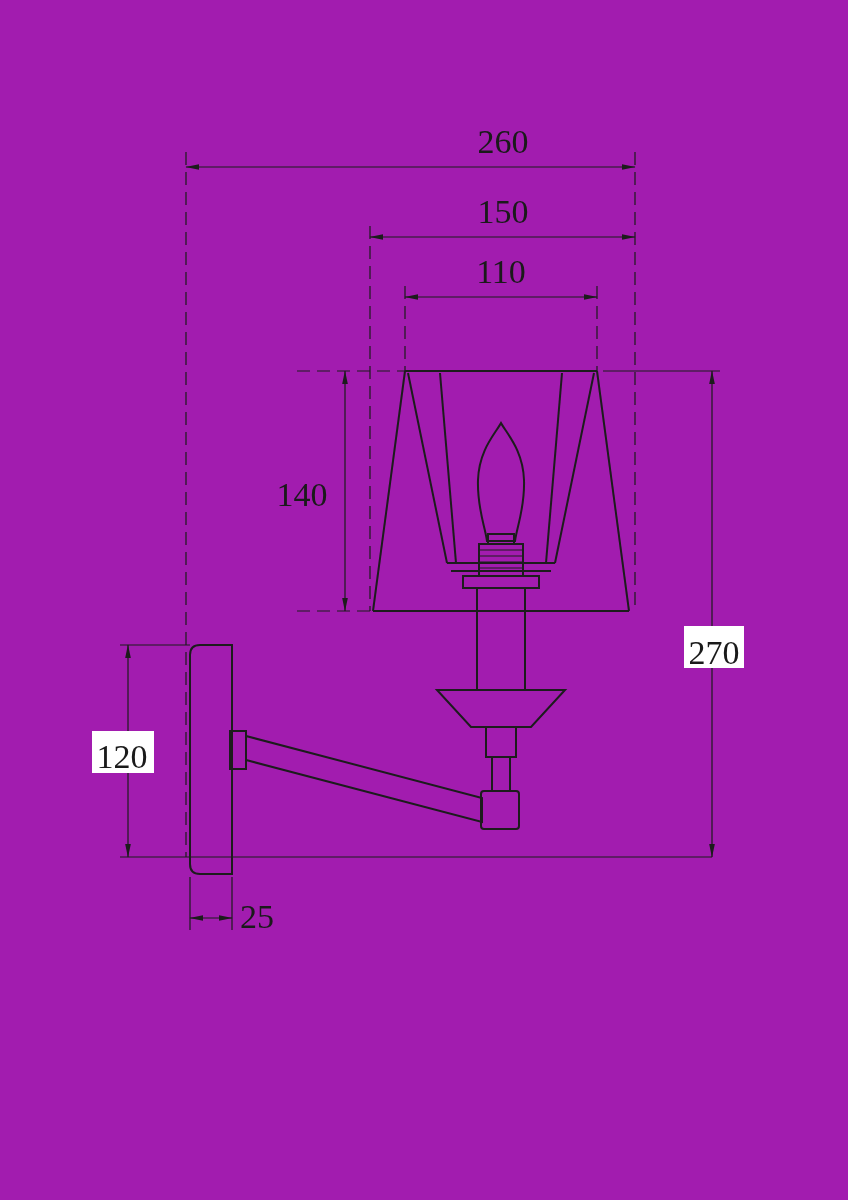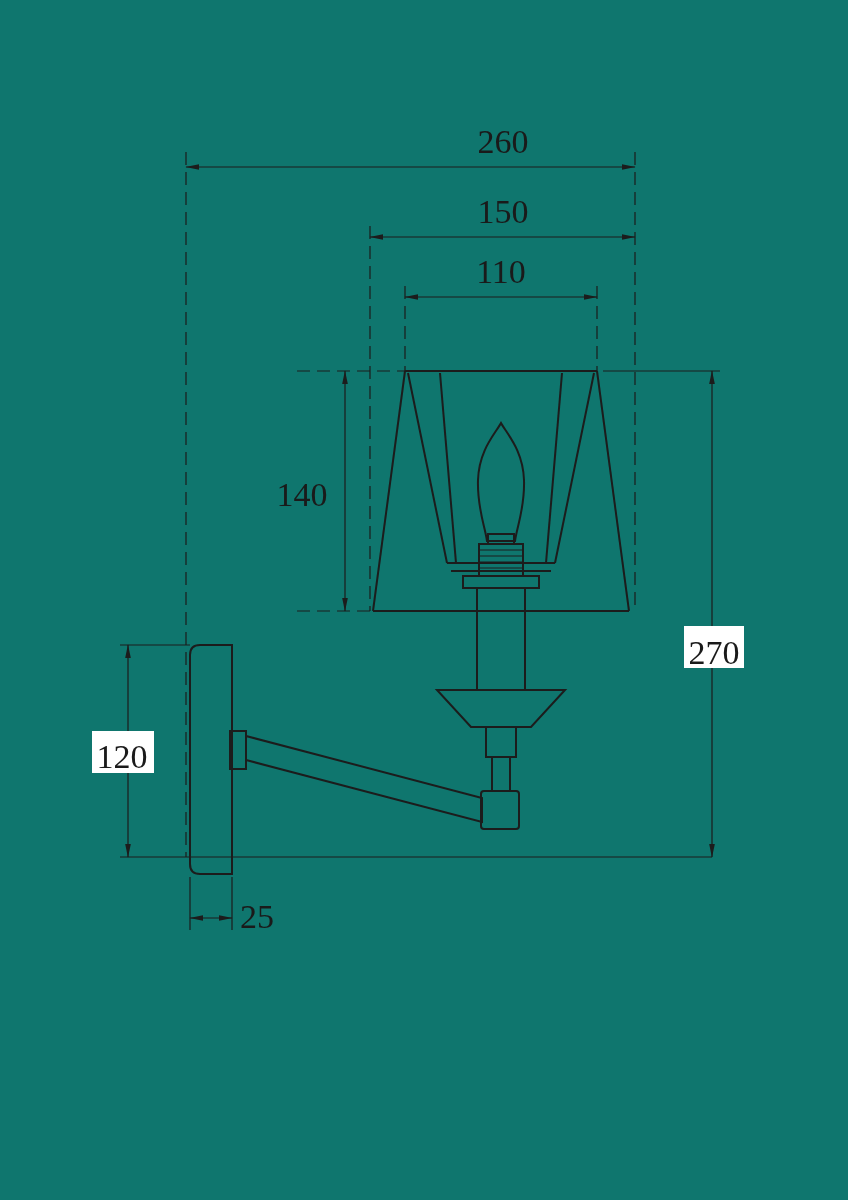--- a/index.html
+++ b/index.html
@@ -1,17 +1,17 @@
 <!DOCTYPE html>
 <html><head>
 <meta charset="utf-8">
 <style>
   html,body{margin:0;padding:0;background:#ffffff;}
   .page{
-    width:848px;height:1200px;background:#0f766e;position:relative;overflow:hidden;
+    width:848px;height:1200px;background:#a21caf;position:relative;overflow:hidden;
     font-family:"Liberation Serif", serif;
   }
   svg{display:block;}
   .obj{stroke:#1c1c1c;stroke-width:2;fill:none;stroke-linejoin:miter;stroke-linecap:butt;}
   .thin{stroke:#1c1c1c;stroke-width:1.2;fill:none;}
   .dash{stroke:#1c1c1c;stroke-width:1.2;fill:none;stroke-dasharray:13 7;}
   .dim{stroke:#1c1c1c;stroke-width:1.2;fill:none;}
   .dimtext{
     font-family:"Liberation Serif", serif;
     font-size:34px;fill:#1a1a1a;

